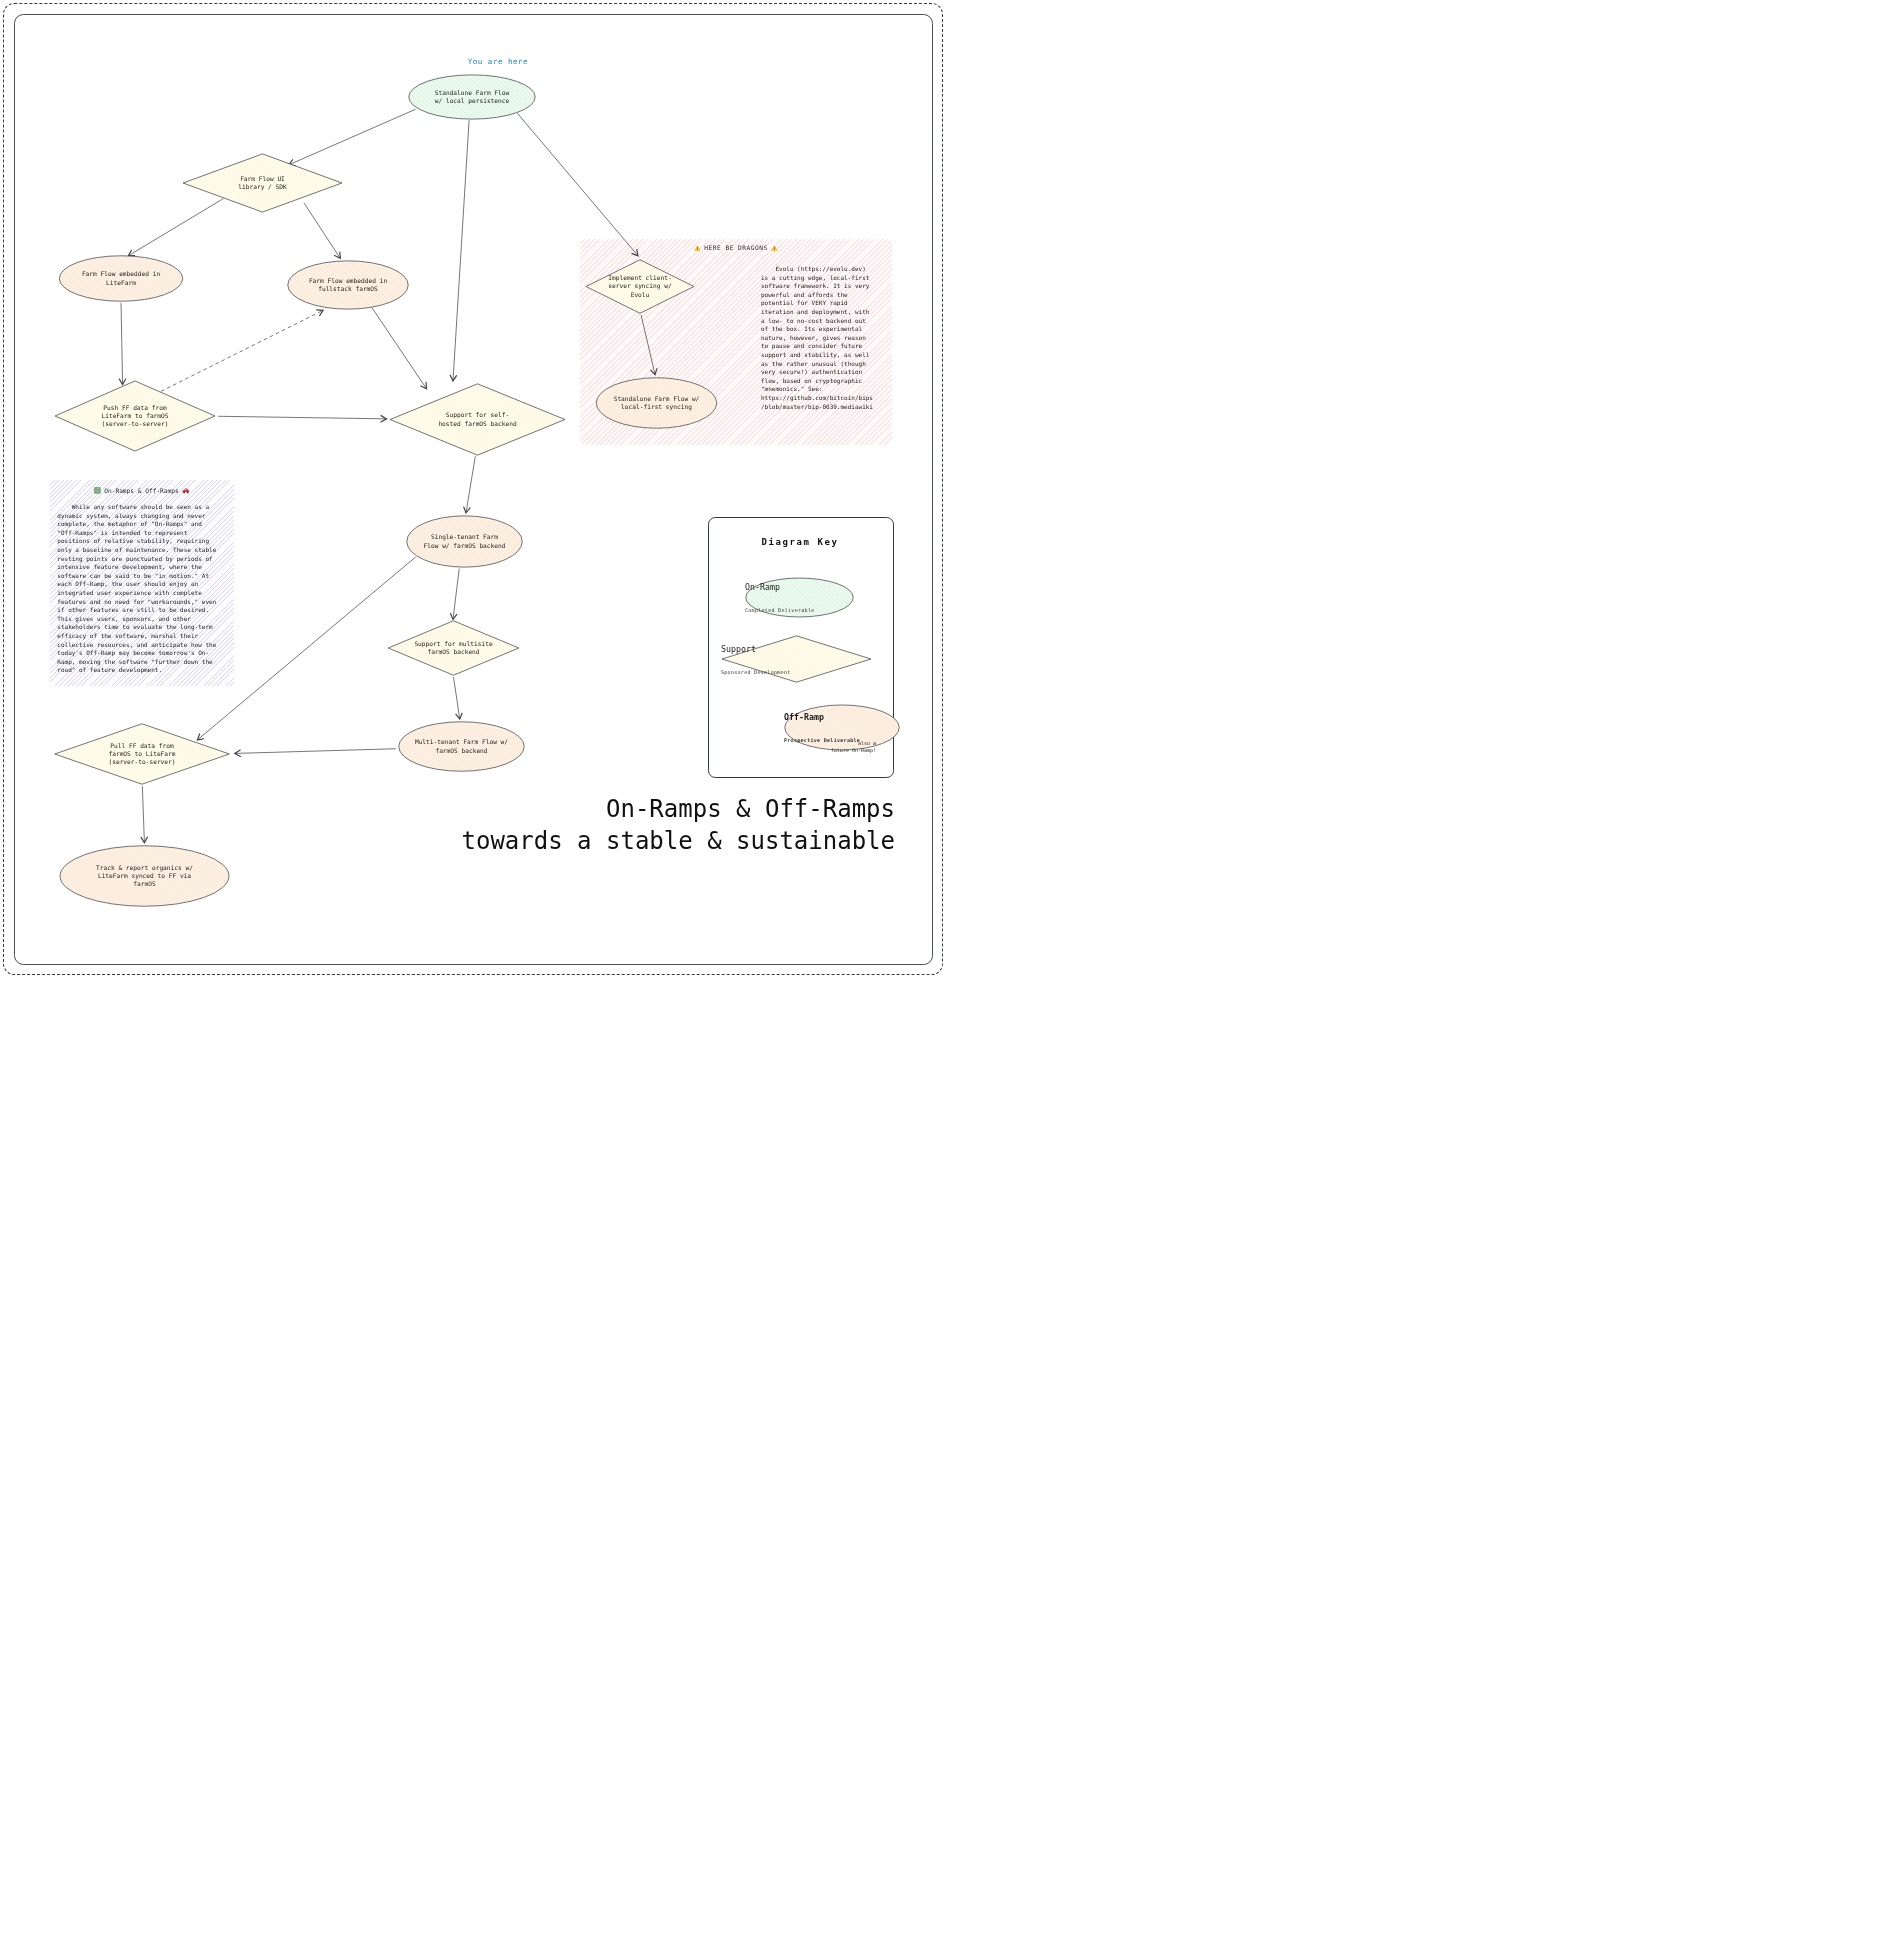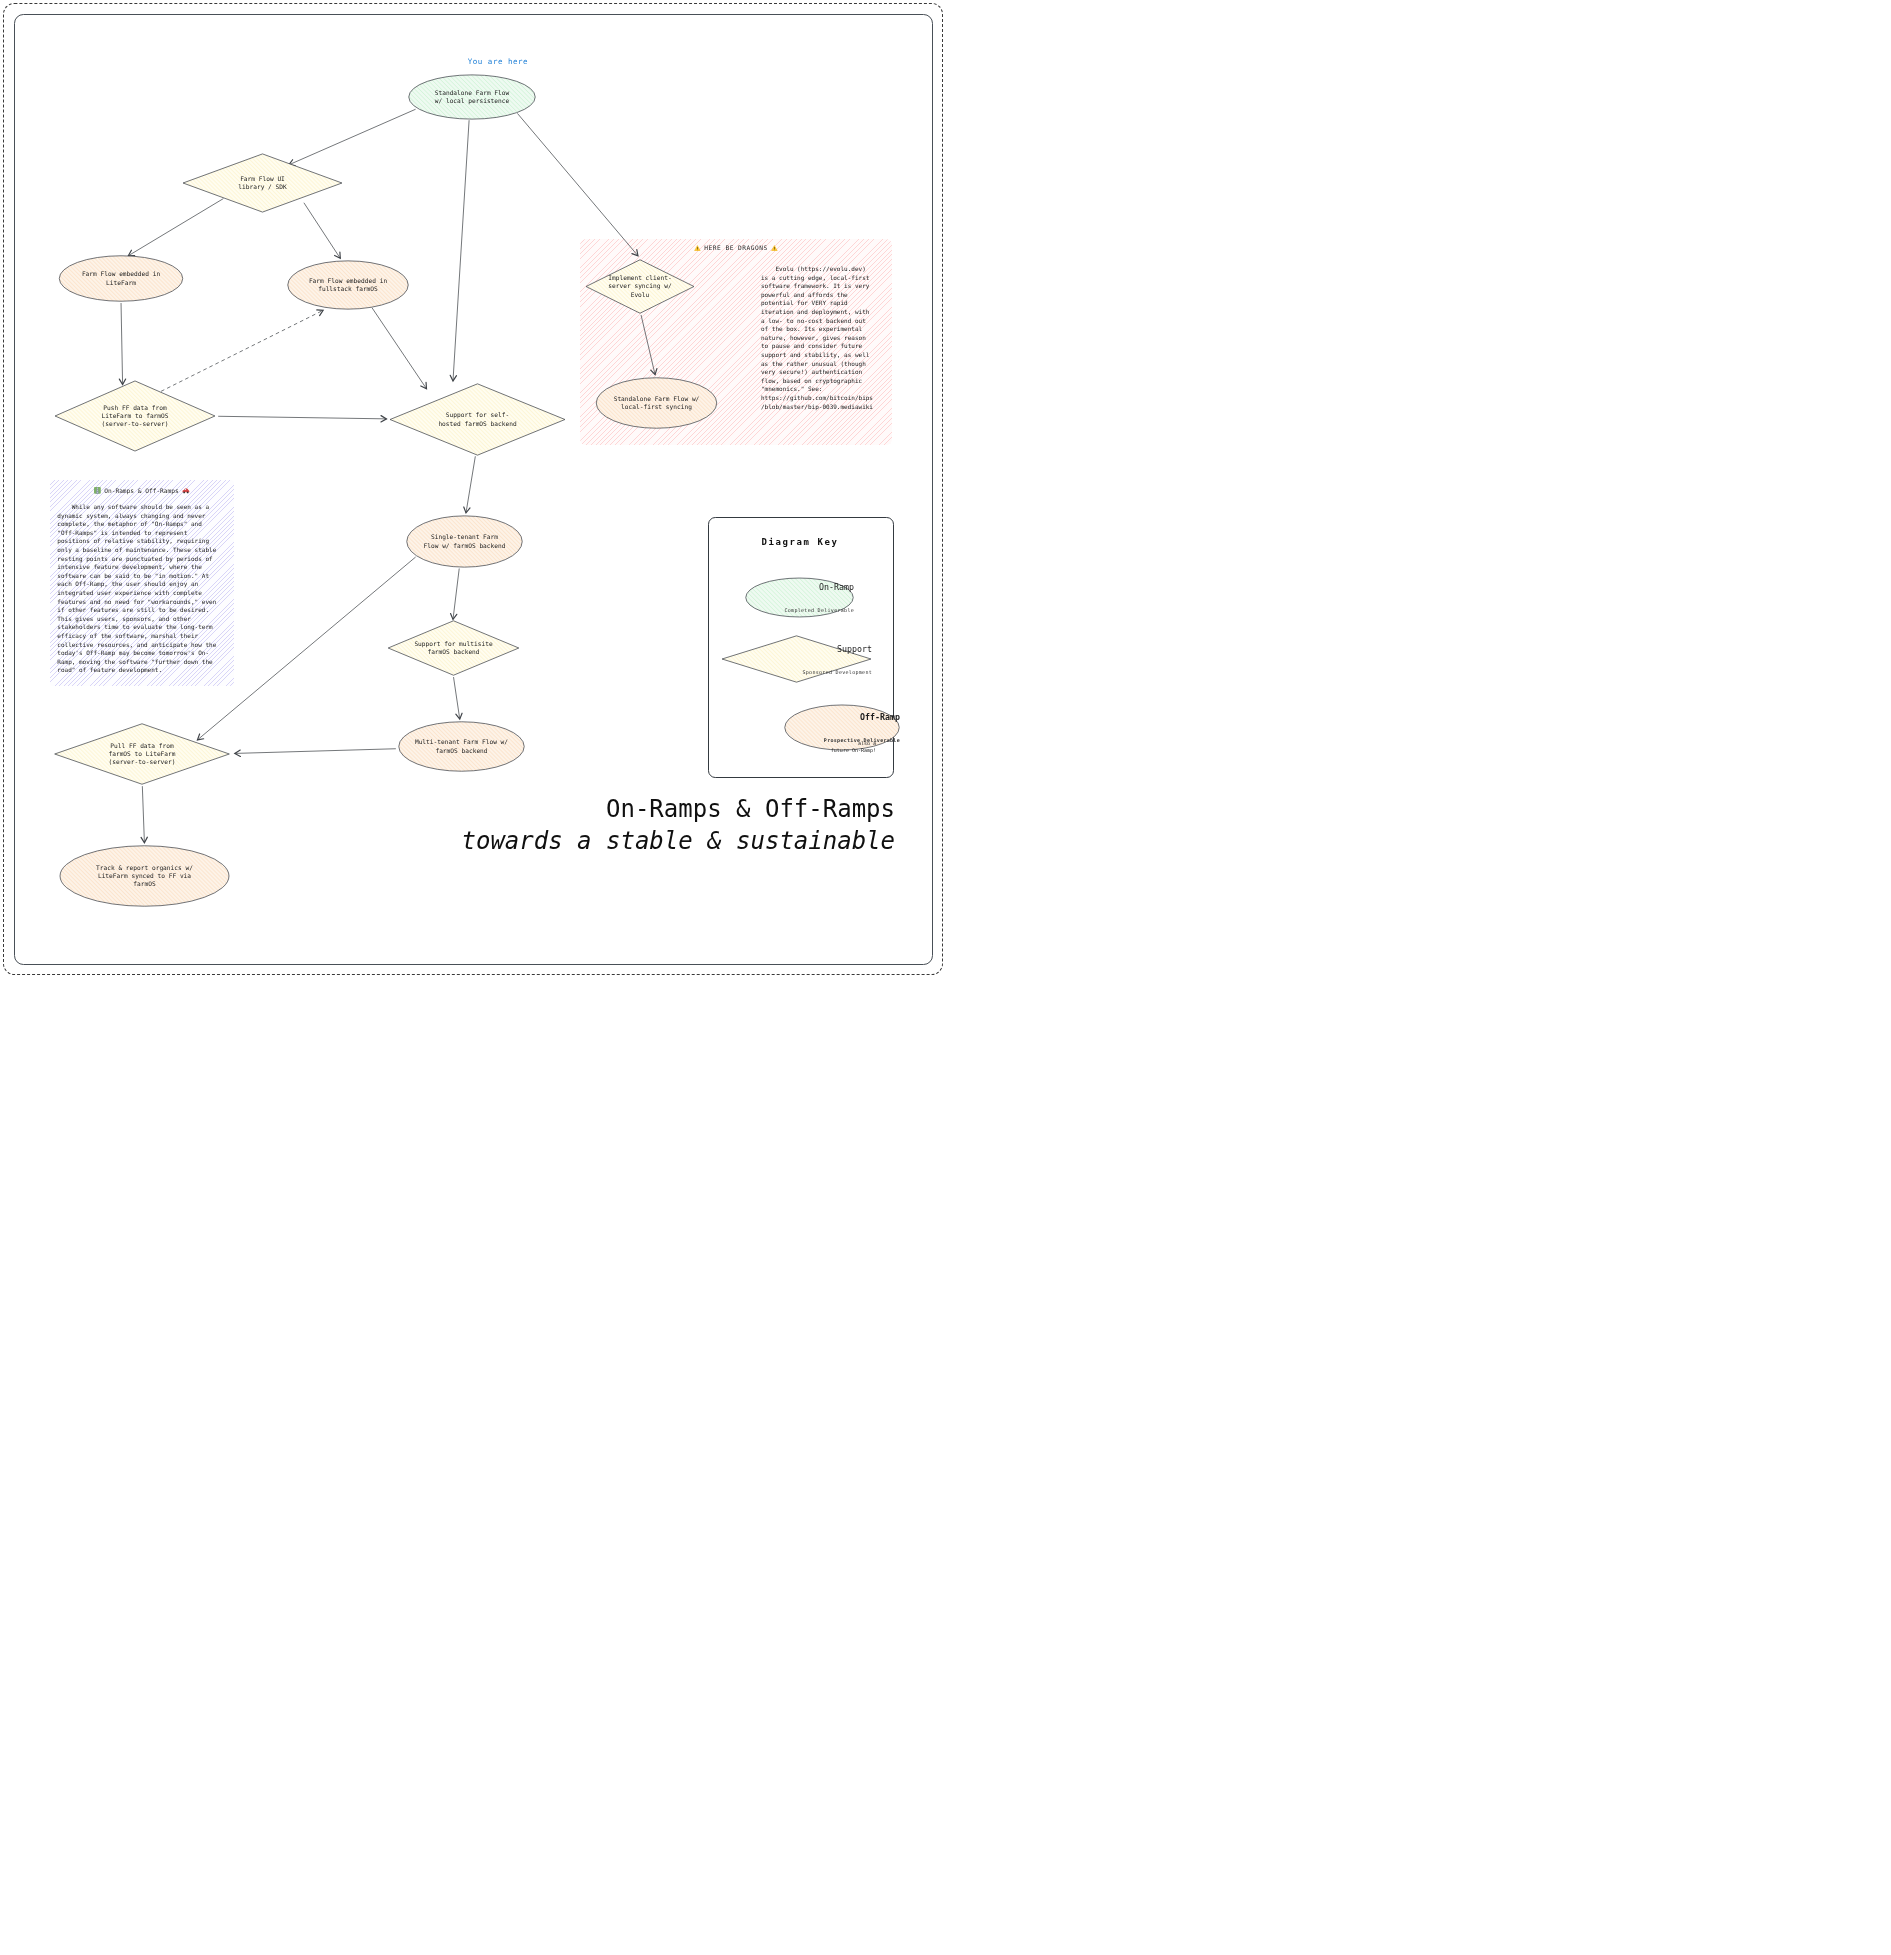--- a/index.html
+++ b/index.html
@@ -15,27 +15,27 @@
   .node{position:absolute;z-index:3;}
   .node svg.shape{position:absolute;left:0;top:0;width:100%;height:100%;overflow:visible;}
   .lbl{position:absolute;inset:0;display:flex;align-items:center;justify-content:center;
        text-align:center;white-space:pre;font-size:6.2px;line-height:8.3px;color:#1d1d1d;}
   .callout-title{position:absolute;left:0;right:0;display:flex;align-items:center;justify-content:center;gap:3.6px;
        font-size:6.2px;letter-spacing:0.5px;color:#2b2b2b;}
   .callout-body{position:absolute;white-space:pre;font-size:6px;line-height:8.6px;color:#222;}
   .you-are-here{position:absolute;z-index:3;text-align:right;font-size:7.5px;letter-spacing:0.5px;}
   .keybox{position:absolute;z-index:2;border:0.8px solid #343a40;border-radius:7.3px;background:#fff;}
   .key-title{position:absolute;left:0;right:0;text-align:center;font-size:9px;letter-spacing:1.6px;color:#111;font-weight:bold;}
-  .klbl{position:absolute;inset:0;display:flex;flex-direction:column;align-items:flex-end;justify-content:center;gap:15px;text-align:center;}
+  .klbl{position:absolute;inset:0;display:flex;flex-direction:column;align-items:flex-start;justify-content:center;gap:15px;text-align:center;}
   .klbl .main{font-size:8.3px;color:#1d1d1d;}
   .klbl .sub{font-size:5px;letter-spacing:0.3px;color:#333;}
   .key-note{position:absolute;z-index:4;white-space:pre;font-size:5px;line-height:6.8px;text-align:right;color:#222;}
   .big-title{position:absolute;right:51px;top:794px;z-index:3;text-align:right;color:#101010;}
   .big-title .t1{font-size:24px;line-height:31px;}
-  .big-title .t2{font-size:24px;line-height:33px;font-style:italic;}
+  .big-title .t2{font-size:24px;line-height:33px;}
   .big-title .t3{font-size:35px;line-height:50px;}
   .icon{display:inline-flex;align-items:center;}
 </style>
 </head>
 <body>
 
 <div class="canvas">
 
   <svg width="0" height="0" style="position:absolute">
     <defs>

